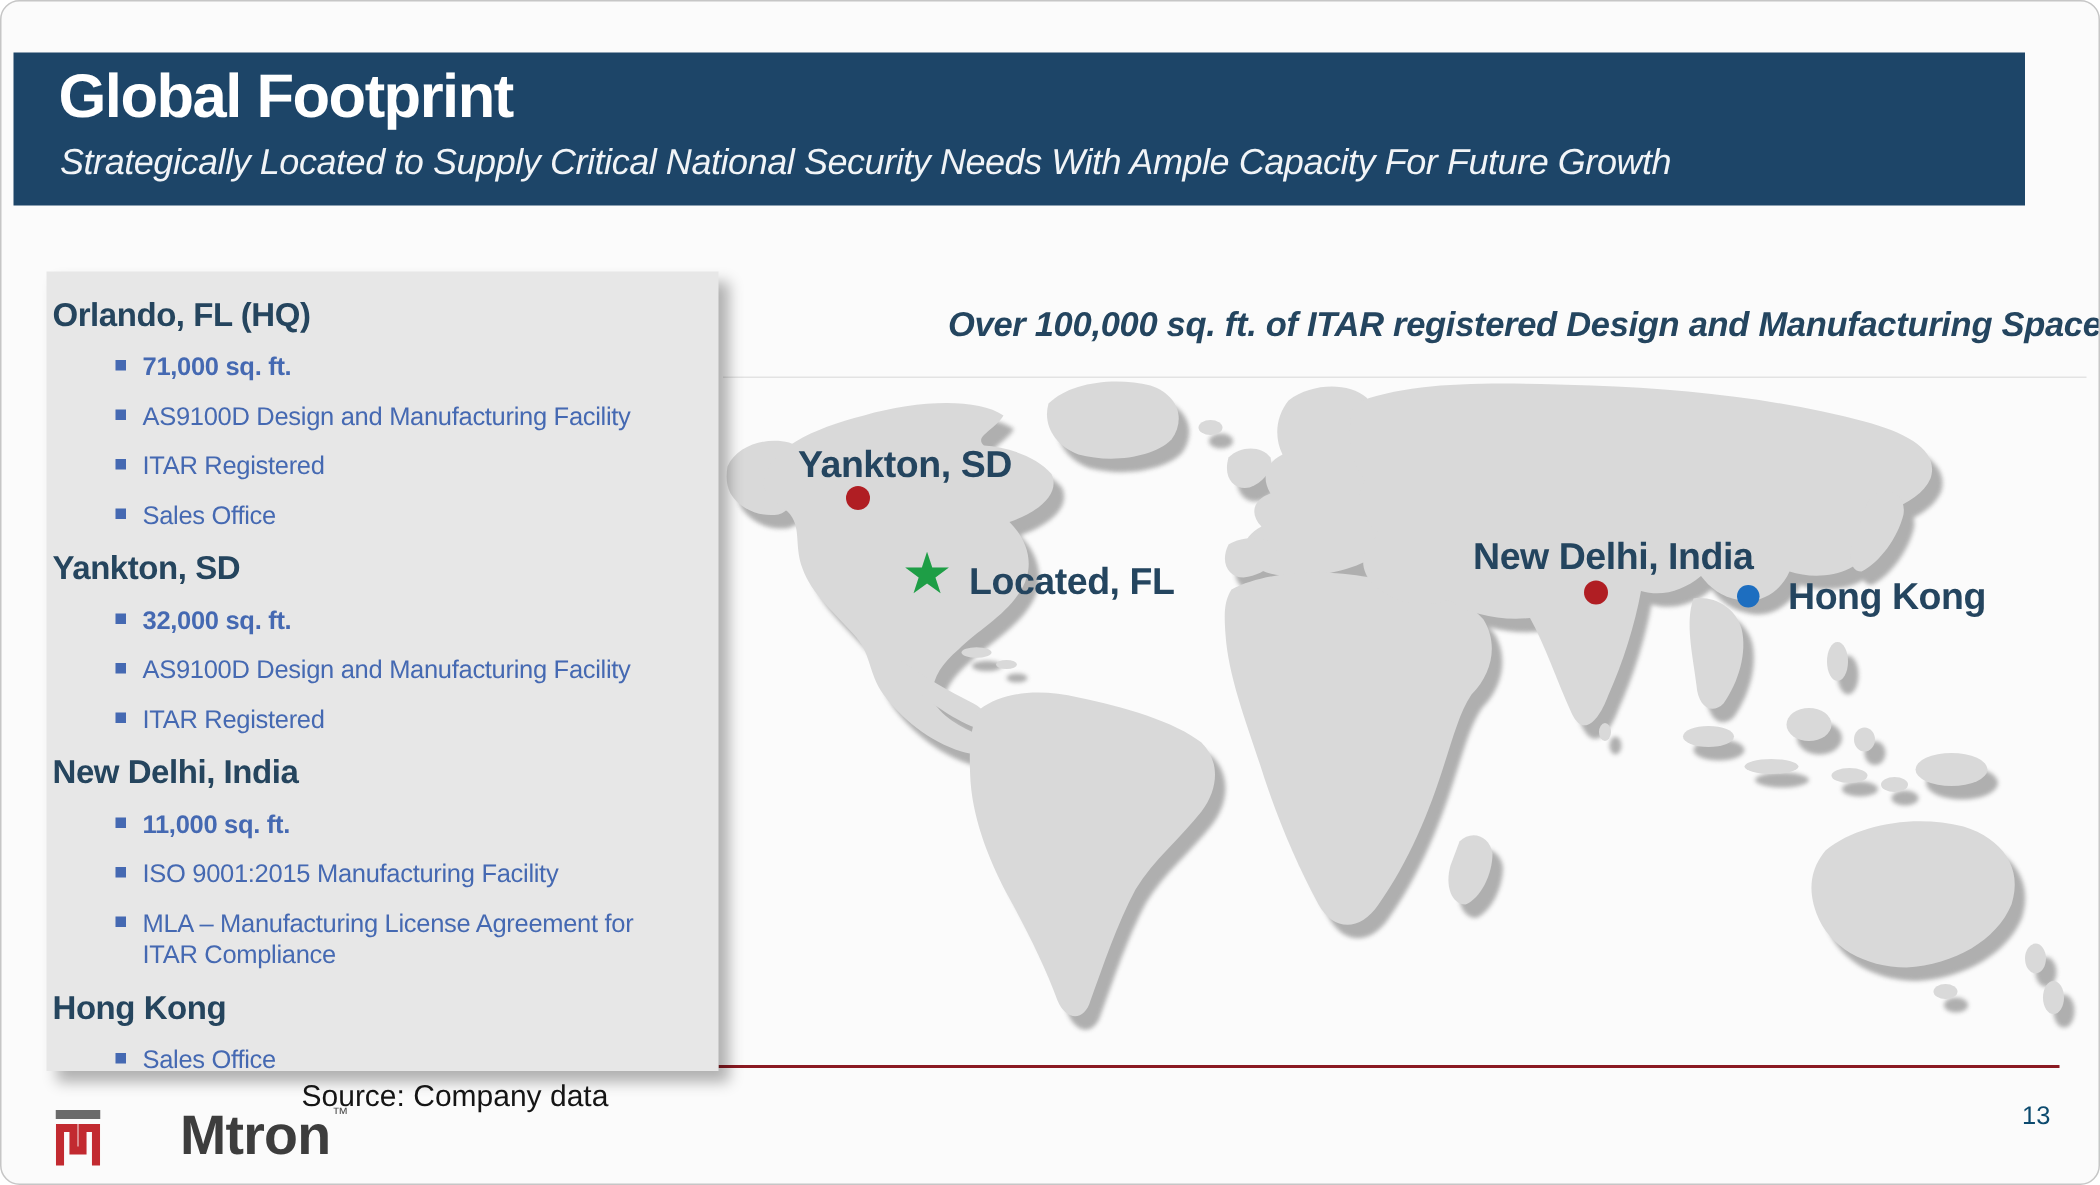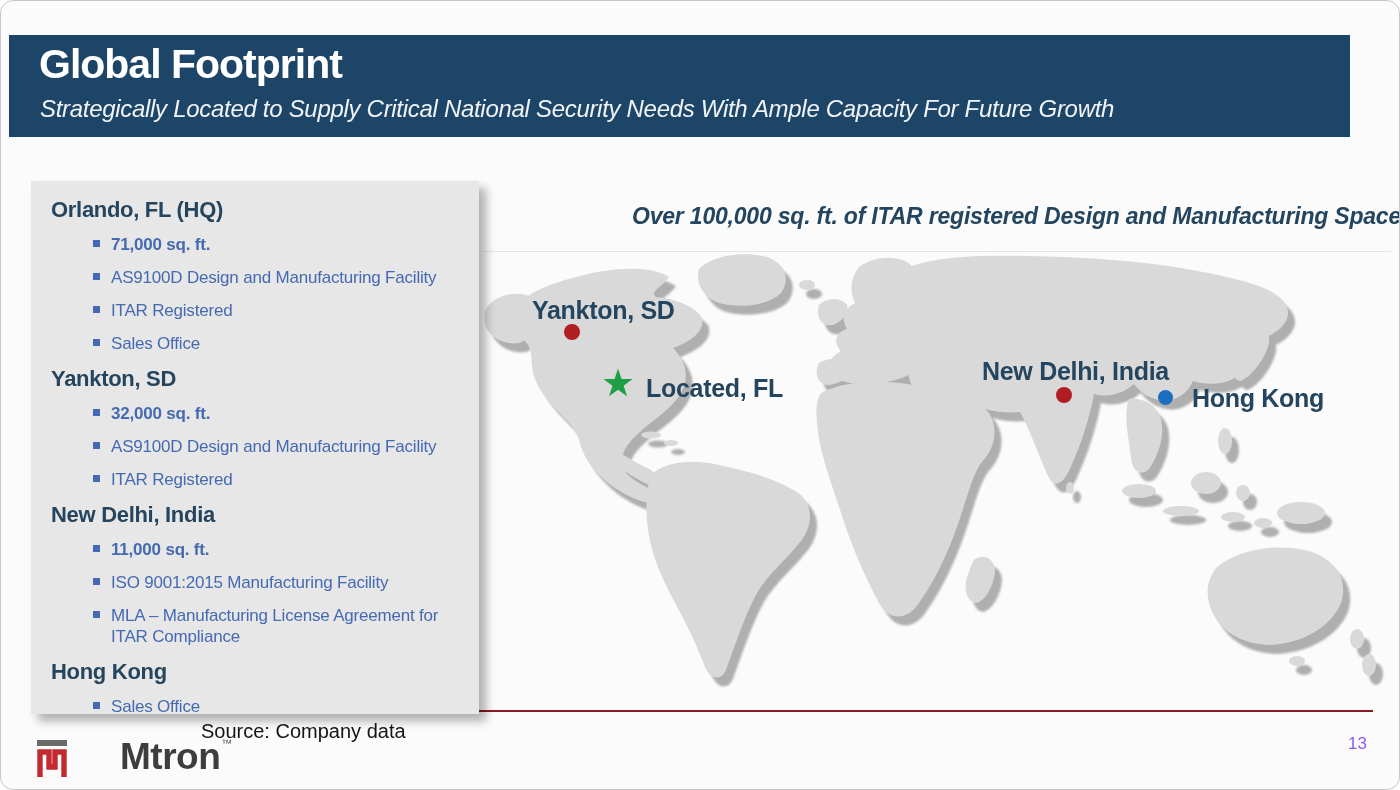--- a/index.html
+++ b/index.html
@@ -14,21 +14,21 @@
   .subtitle{position:absolute;left:31px;top:60px;font-size:24px;font-style:italic;color:#F1F4F7;white-space:nowrap;letter-spacing:-0.3px;}
   
   .headline{position:absolute;left:583px;top:202px;font-size:23px;font-weight:bold;font-style:italic;color:#24455F;white-space:nowrap;letter-spacing:-0.2px;margin-left:48px;}
   
   .map-top-line{position:absolute;left:481px;top:250px;width:909px;height:1px;background:#E3E3E3;}
   .red-line{position:absolute;left:478px;top:709px;width:894px;height:2px;background:#8B1A22;}
   
   .panel{
     position:absolute;left:30px;top:180px;width:448px;height:533px;box-sizing:border-box;
     background:#E7E7E7;box-shadow:7px 7px 9px rgba(0,0,0,0.30);
-    padding:14px 20px 0 20px;overflow:hidden;
+    padding:14px 20px 0 4px;overflow:hidden;
   }
   .panel h3{margin:11px 0 2px 0;font-size:22px;line-height:25px;font-weight:bold;color:#25455E;letter-spacing:-0.3px;}
   .panel section:first-child h3{margin-top:2px;}
   .panel ul{list-style:none;margin:4px 0 6px 0;padding:0 0 0 42px;}
   .panel li{display:flex;align-items:flex-start;gap:11px;margin:12px 0;font-size:17px;line-height:21px;color:#4569B2;max-width:350px;letter-spacing:-0.2px;}
   .panel li .sq{flex:none;width:7px;height:7px;background:#4569B2;margin-top:6px;}
   .panel li.b{font-weight:bold;}
   
   .map-svg{position:absolute;left:481px;top:252px;width:909px;height:446px;}
   .map-svg g.land-shadow path,.map-svg g.land-shadow ellipse{fill:#ABABAB;}
@@ -38,21 +38,21 @@
   .dot{position:absolute;width:16px;height:16px;border-radius:50%;}
   .dot-red{background:#B01E23;}
   .dot-blue{background:#1D6EC0;width:15px;height:15px;}
   .star{position:absolute;font-size:38px;line-height:1;color:#1E9E46;}
   .star::before{content:"★";}
   
   .logo{position:absolute;left:36px;top:737px;display:flex;align-items:flex-start;gap:9px;}
   .logo-text{font-size:37px;font-weight:bold;color:#3D3D3D;letter-spacing:-0.5px;line-height:38px;margin-left:44px;}
   .logo-tm{font-size:11px;color:#555;vertical-align:top;position:relative;top:-14px;left:1px;font-weight:normal;}
   .source-note{position:absolute;left:200px;top:719px;font-size:20px;color:#151515;}
-  .page-num{position:absolute;left:1320px;top:733px;width:46px;text-align:right;font-size:17px;color:#8b5cf6;}
+  .page-num{position:absolute;left:1320px;top:733px;width:46px;text-align:right;font-size:17px;color:#0c4a6e;}
 </style>
 </head>
 <body>
 
 <div class="slide">
 
   <div class="band">
     <div class="title">Global Footprint</div>
     <div class="subtitle">Strategically Located to Supply Critical National Security Needs With Ample Capacity For Future Growth</div>
   </div>

